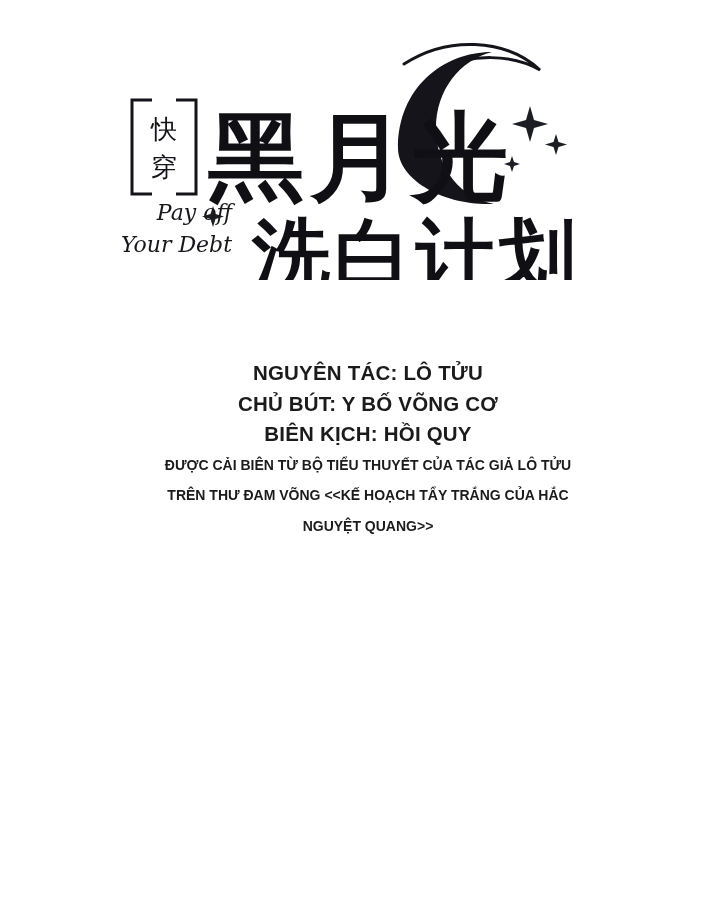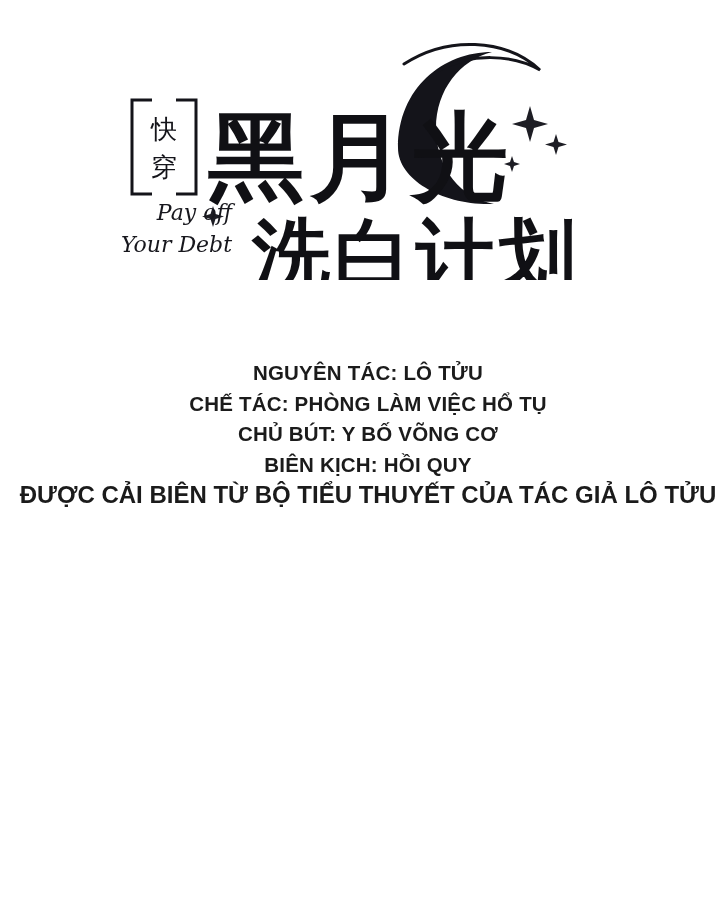--- a/index.html
+++ b/index.html
@@ -45,21 +45,21 @@
   .credit-line {
     font-family: "Liberation Sans", sans-serif;
     font-weight: bold;
     font-size: 20.5px;
     line-height: 30.6px;
     letter-spacing: 0.2px;
     white-space: nowrap;
     padding-left: 16px;
   }
   .credit-line.wide {
-    font-size: 24px;
+    font-size: 14px;
     letter-spacing: 0px;
   }
 </style>
 </head>
 <body>
 
 <div class="page">
 
   <div class="logo-block">
     <svg class="logo-svg" width="720" height="250" viewBox="0 0 720 250" xmlns="http://www.w3.org/2000/svg">
@@ -88,19 +88,20 @@
 
       <text x="252" y="252" font-family="'DejaVu Sans', sans-serif" font-size="78" font-weight="bold" fill="#101014" letter-spacing="4">洗白计划</text>
 
       <text x="232" y="190" text-anchor="end" font-family="'DejaVu Serif', serif" font-style="italic" font-size="22" fill="#17171d">Pay off</text>
       <text x="232" y="222" text-anchor="end" font-family="'DejaVu Serif', serif" font-style="italic" font-size="22" fill="#17171d">Your Debt</text>
     </svg>
   </div>
 
   <div class="credits">
     <div class="credit-line">NGUYÊN TÁC: LÔ TỬU</div>
-    <div class="credit-line">CHẾ TÁC: PHÒNG LÀM VIỆC HỔ TỤ</div>
     <div class="credit-line">CHỦ BÚT: Y BỐ VÕNG CƠ</div>
     <div class="credit-line">BIÊN KỊCH: HỒI QUY</div>
     <div class="credit-line wide">ĐƯỢC CẢI BIÊN TỪ BỘ TIỂU THUYẾT CỦA TÁC GIẢ LÔ TỬU</div>
+    <div class="credit-line wide">TRÊN THƯ ĐAM VÕNG &lt;&lt;KẾ HOẠCH TẨY TRẮNG CỦA HẮC</div>
+    <div class="credit-line wide">NGUYỆT QUANG&gt;&gt;</div>
   </div>
 
 </div>
 
 </body></html>

